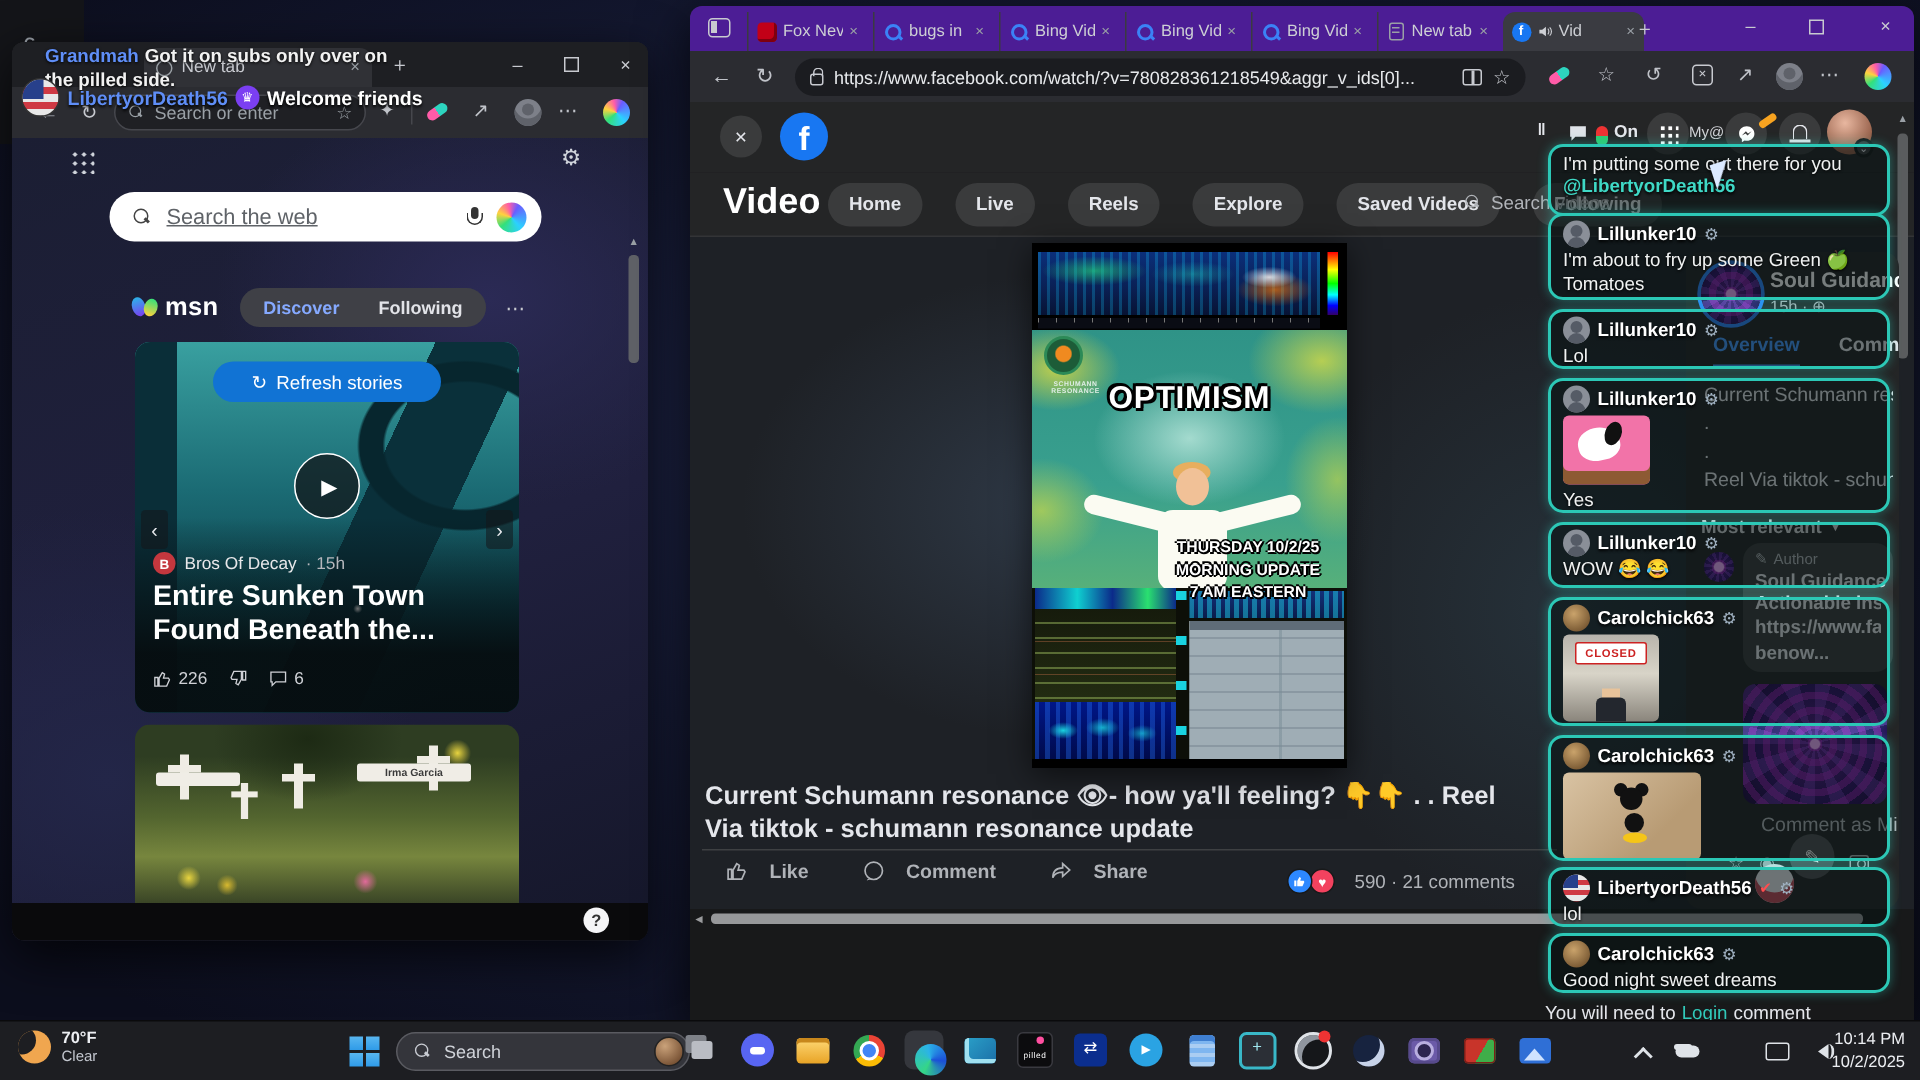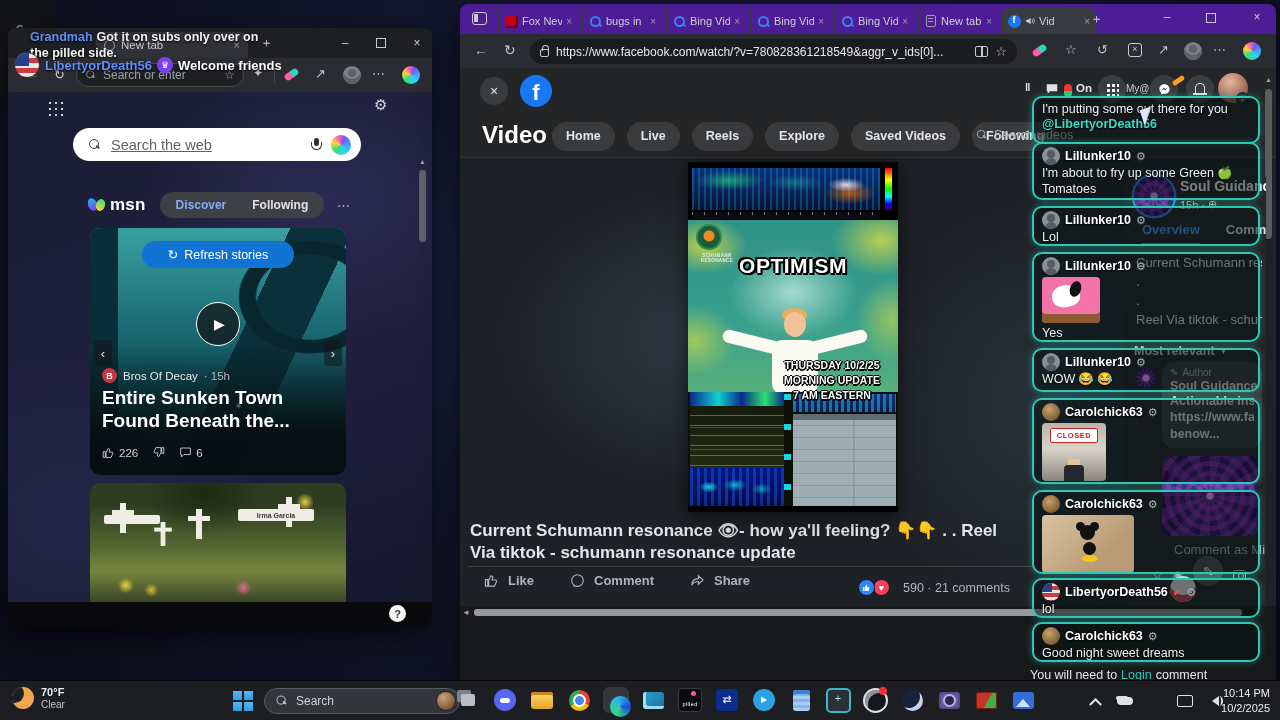--- a/index.html
+++ b/index.html
@@ -201,29 +201,29 @@
   .fb-circ { position:absolute; top:7px; width:28px; height:28px; border-radius:50%; background:#3a3b3c; display:flex; align-items:center; justify-content:center; color:#e4e6eb; }
   .gridglyph { width:13px; height:13px; background-image: radial-gradient(#fff 1.4px, transparent 1.6px); background-size:5px 5px; }
   .fb-mybadge { position:absolute; left:666px; top:15px; font-size:10px; color:#d0d2d6; }
   .pencilbadge { position:absolute; left:712px; top:10px; width:13px; height:5px; border-radius:3px; background:#f7a320; transform:rotate(-35deg); }
   .bellglyph { width:10px; height:10px; border:1.6px solid #e4e6eb; border-radius:50% 50% 0 0; border-bottom:none; position:relative; margin-top:-2px; }
   .bellglyph::after { content:""; position:absolute; left:-3px; top:9px; width:14px; height:2px; background:#e4e6eb; }
   .fb-avatar { position:absolute; left:758px; top:5px; width:30px; height:30px; border-radius:50%; background: radial-gradient(circle at 40% 30%, #e8b7a0, #96604a 70%); }
   .avchev { position:absolute; left:776px; top:24px; width:13px; height:13px; border-radius:50%; background:#3a3b3c; border:2px solid #18191a; color:#e4e6eb; font-size:7px; display:flex; align-items:center; justify-content:center; }
   .fb-navrow { position:absolute; left:0; top:47px; width:100%; height:43px; background:#242526; border-bottom:1px solid #333436; }
   .fb-title { position:absolute; left:22px; top:6px; font-size:24px; font-weight:800; color:#fff; }
-  .fb-pills { position:absolute; left:92px; top:7px; display:flex; gap:12px; align-items:flex-start; }
+  .fb-pills { position:absolute; left:92px; top:7px; display:flex; gap:22px; align-items:flex-start; }
   .pill { height:29px; line-height:29px; padding:0 14px; background:#3a3b3c; border-radius:15px; font-size:12.5px; font-weight:700; color:#e4e6eb; white-space:nowrap; }
   .fb-vsearch { display:flex; align-items:center; gap:6px; color:#b0b3b8; font-size:12.5px; white-space:nowrap; }
   .fb-main { position:absolute; left:0; top:90px; width:100%; height:448px;
     background: radial-gradient(300px 220px at 30% 40%, rgba(60,76,96,.55), transparent 70%), radial-gradient(280px 300px at 72% 55%, rgba(46,66,78,.5), transparent 70%), #1e2126; }
   .fb-caption { position:absolute; left:10px; top:452px; width:556px; font-size:17px; font-weight:700; color:#e4e6eb; line-height:1.3; }
   .fb-divider { position:absolute; left:8px; top:498px; width:570px; height:1px; background:#3e4042; }
   .fb-actions { position:absolute; left:24px; top:505px; display:flex; gap:36px; align-items:center; }
-  .act { display:flex; align-items:center; gap:9px; color:#b0b3b8; font-size:13px; font-weight:600; }
+  .act { display:flex; align-items:center; gap:14px; color:#b0b3b8; font-size:13px; font-weight:600; }
   .reacts { position:absolute; left:398px; top:511px; display:flex; align-items:center; gap:5px; }
   .rb { width:17px; height:17px; border-radius:50%; display:flex; align-items:center; justify-content:center; border:1.5px solid #18191a; }
   .rb.like { background:#2d88ff; margin-right:-7px; z-index:2; }
   .rb.heart { background:#f3425f; color:#fff; font-size:9px; }
   .rcount { font-size:12.5px; color:#b0b3b8; margin-left:8px; white-space:nowrap; }
   .hscroll { position:absolute; left:2px; top:540px; width:800px; height:9px; }
   .hscroll .harrow { position:absolute; left:0; top:0; font-size:8px; color:#9a9b9d; }
   .hscroll .hthumb { position:absolute; left:12px; top:1px; width:768px; height:7px; background:#97989a; border-radius:3px; }
   .login-line { position:absolute; left:570px; top:600px; font-size:12.5px; color:#e4e6eb; white-space:nowrap; }
   .login-line .loginlink { color:#31c9b9; margin:0 4px; }

